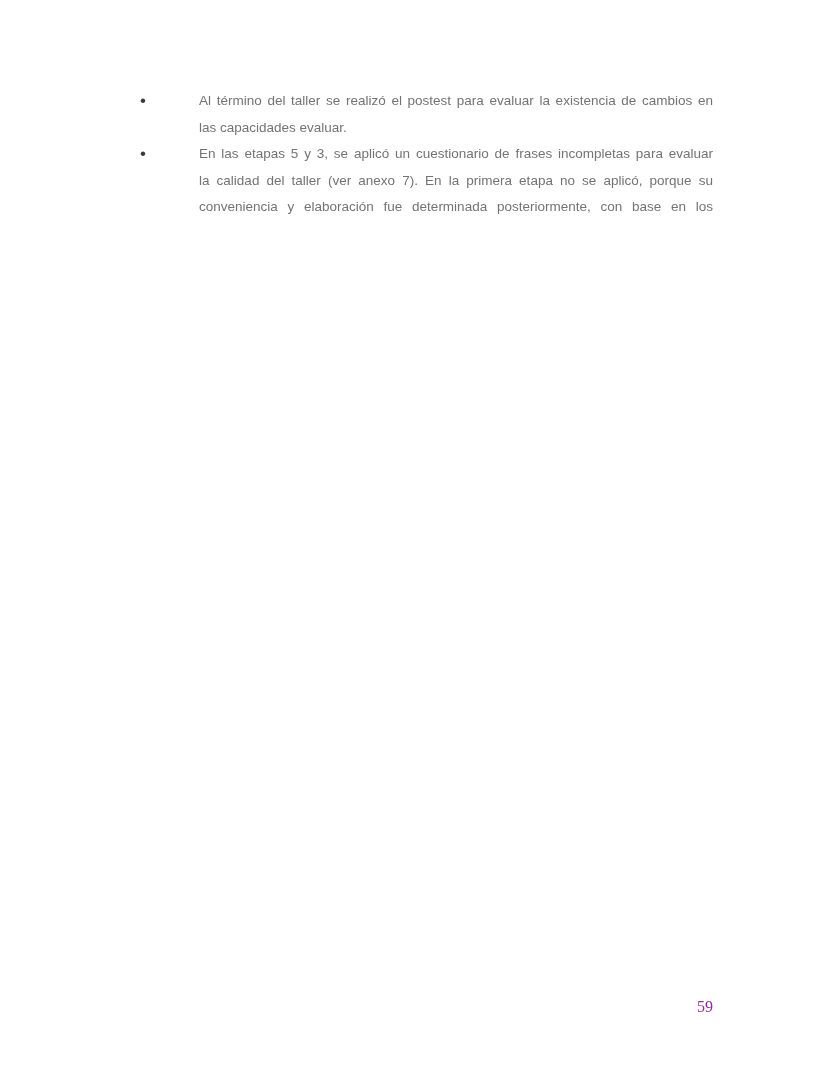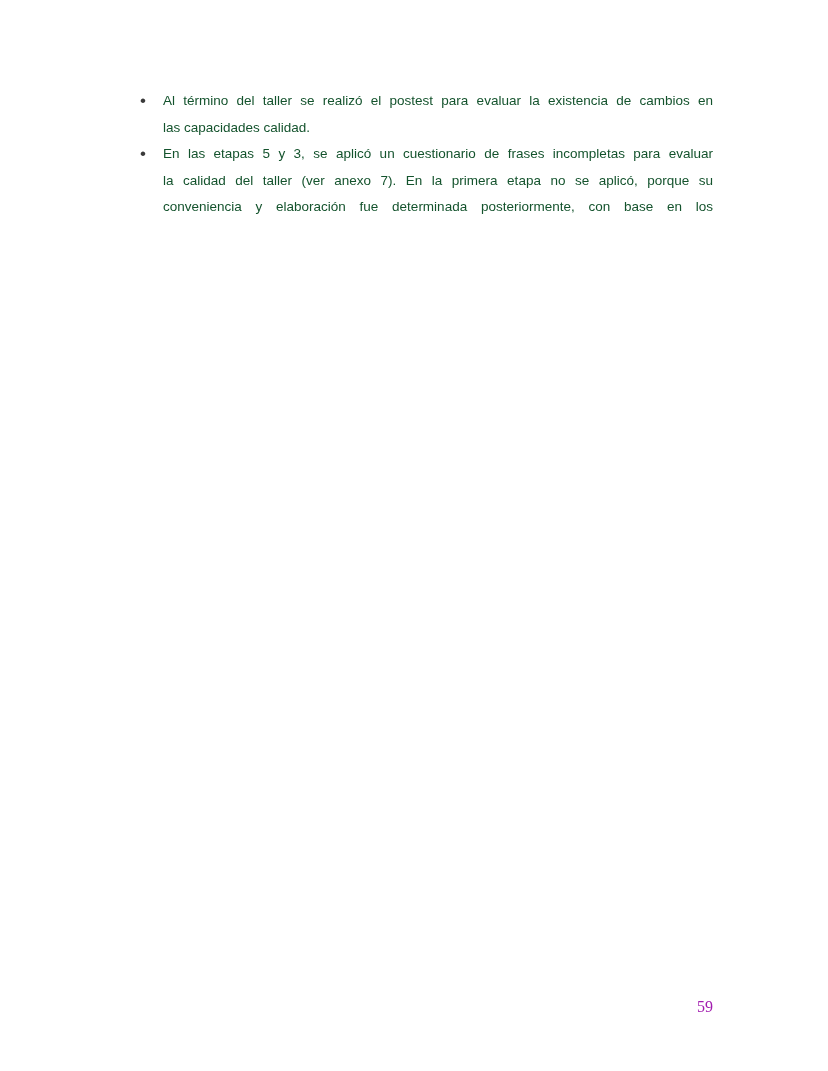--- a/index.html
+++ b/index.html
@@ -36,21 +36,22 @@
   .bullet-lines {
     width: 550px;
     flex: 0 0 550px;
   }
   .line {
     font-size: 13.5px;
     line-height: 26.5px;
     text-align: justify;
     text-align-last: left;
     white-space: normal;
-    color: #14532d;
+    color: #737373;
+    margin-left: 36px;
   }
   .line.justify {
     text-align-last: justify;
   }
   .page-number {
     position: absolute;
     top: 997px;
     left: 163px;
     width: 550px;
     text-align: right;
@@ -64,21 +65,21 @@
 <body>
 
 <div class="page">
 
   <div class="content">
 
     <div class="bullet-item">
       <span class="bullet-marker">•</span>
       <div class="bullet-lines">
         <div class="line justify">Al término del taller se realizó el postest para evaluar la existencia de cambios en</div>
-        <div class="line">las capacidades calidad.</div>
+        <div class="line">las capacidades evaluar.</div>
       </div>
     </div>
 
     <div class="bullet-item">
       <span class="bullet-marker">•</span>
       <div class="bullet-lines">
         <div class="line justify">En las etapas 5 y 3, se aplicó un cuestionario de frases incompletas para evaluar</div>
         <div class="line justify">la calidad del taller (ver anexo 7). En la primera etapa no se aplicó, porque su</div>
         <div class="line justify">conveniencia y elaboración fue determinada posteriormente, con base en los</div>
       </div>

